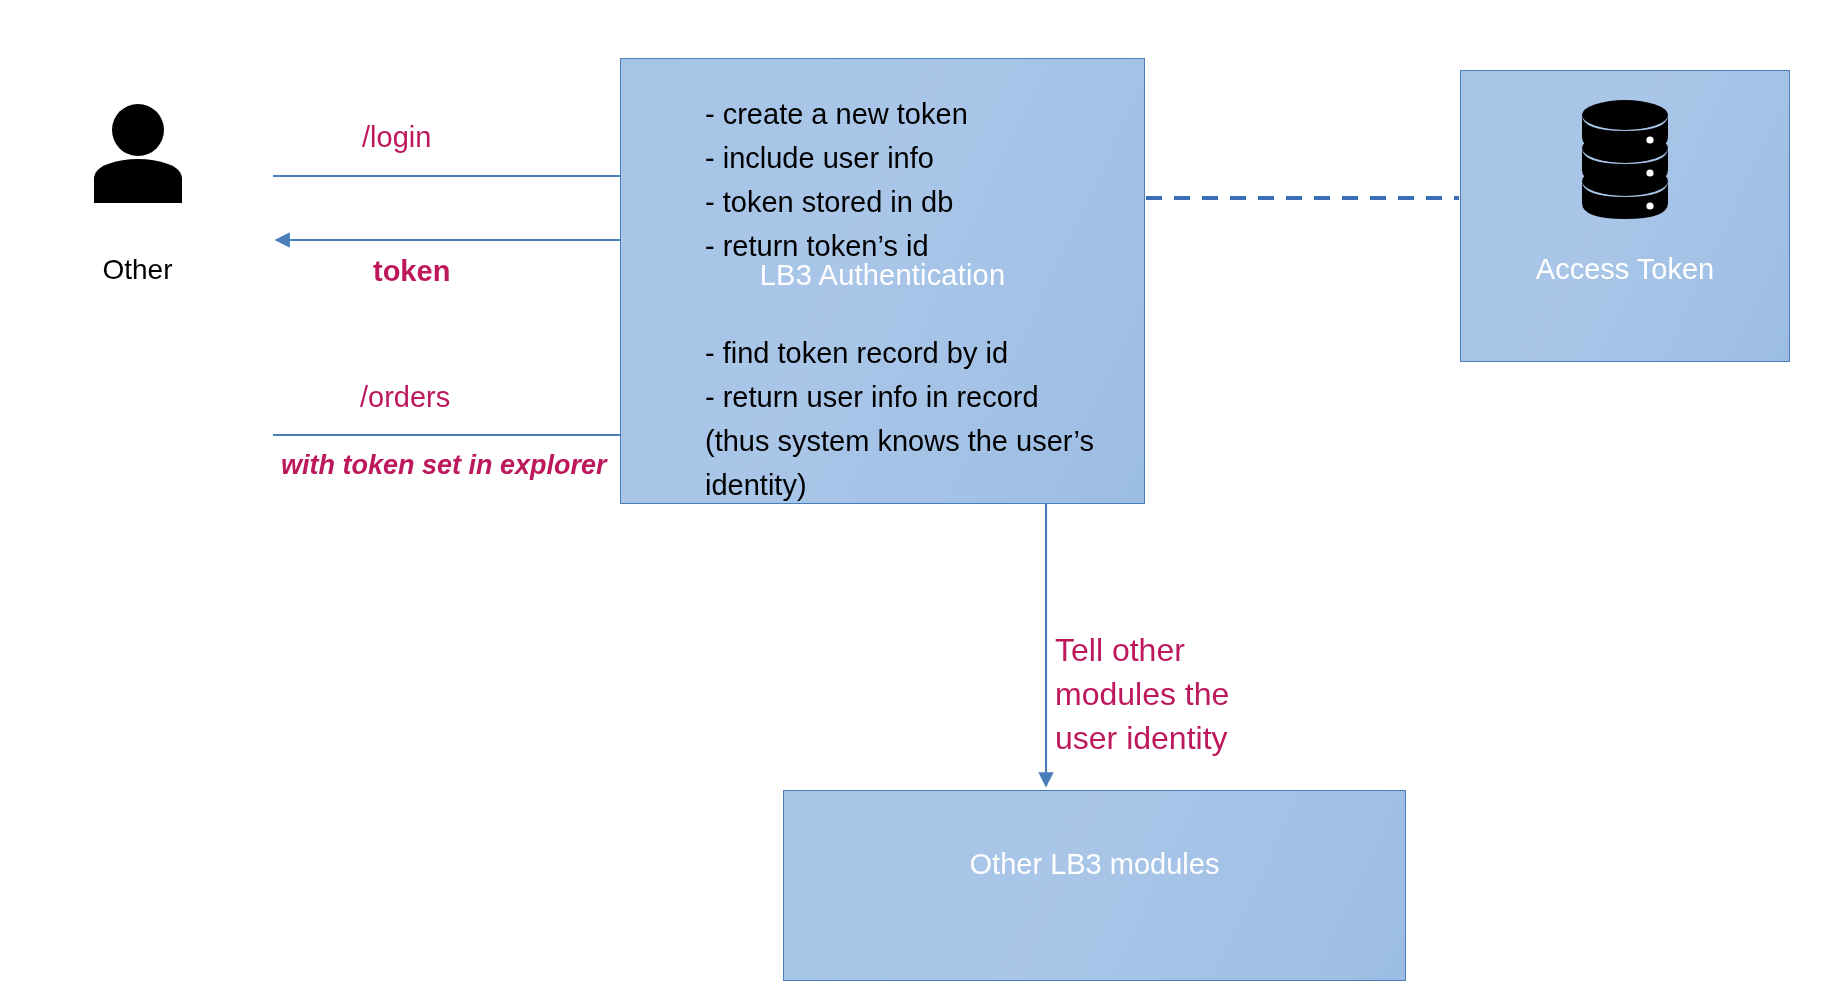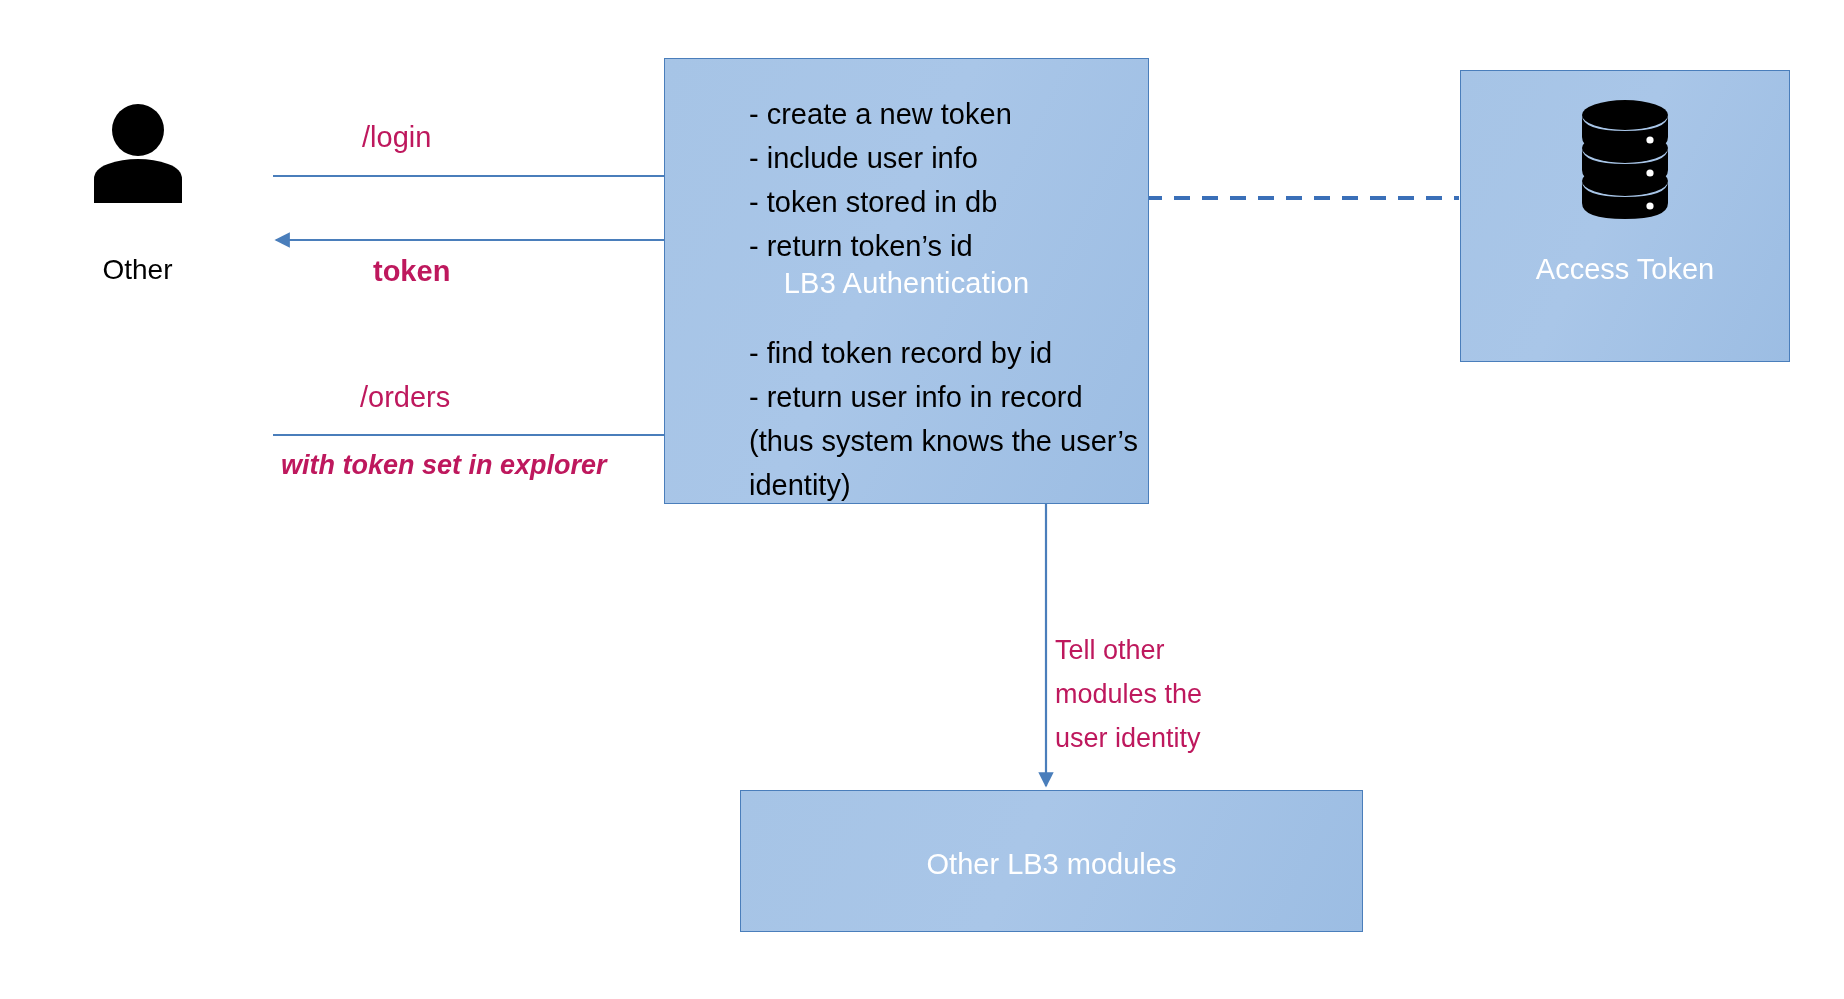--- a/index.html
+++ b/index.html
@@ -23,35 +23,34 @@
   .panel {
     position: absolute;
     box-sizing: border-box;
     border: 1px solid #4a7ebb;
     background: linear-gradient(115deg, #a6c4e6 0%, #a9c6e8 45%, #9cbde3 100%);
   }
 
   #auth-box {
     left: 620px;
     top: 58px;
-    width: 485px;
+    width: 525px;
     height: 446px;
-    margin-left: 44px;
   }
   #token-box {
     left: 1460px;
     top: 70px;
     width: 330px;
     height: 292px;
   }
   #modules-box {
-    left: 740px;
+    left: 783px;
     top: 790px;
     width: 623px;
-    height: 142px;
+    height: 191px;
   }
 
   
   .bullets {
     position: absolute;
     color: #000000;
     font-size: 29px;
     line-height: 44px;
     white-space: pre;
   }
@@ -60,21 +59,21 @@
     top: 33px;
   }
   #auth-bullets-bottom {
     left: 84px;
     top: 272px;
   }
   #auth-title {
     position: absolute;
     left: 0;
     right: 0;
-    top: 208px;
+    top: 200px;
     text-align: center;
     color: #ffffff;
     font-size: 29px;
     letter-spacing: 0.2px;
     box-sizing: border-box;
   }
 
   
   #db-icon-wrap {
     position: absolute;
@@ -145,21 +144,21 @@
   #label-explorer {
     left: 281px;
     top: 450px;
     font-size: 27px;
     font-style: italic;
     font-weight: bold;
   }
   #label-tell {
     left: 1055px;
     top: 628px;
-    font-size: 27px;
+    font-size: 32px;
     line-height: 44px;
     white-space: pre;
   }
 </style>
 </head>
 <body>
 
 <div id="canvas">
 
   <svg id="wires" viewBox="0 0 1844 999" xmlns="http://www.w3.org/2000/svg">

